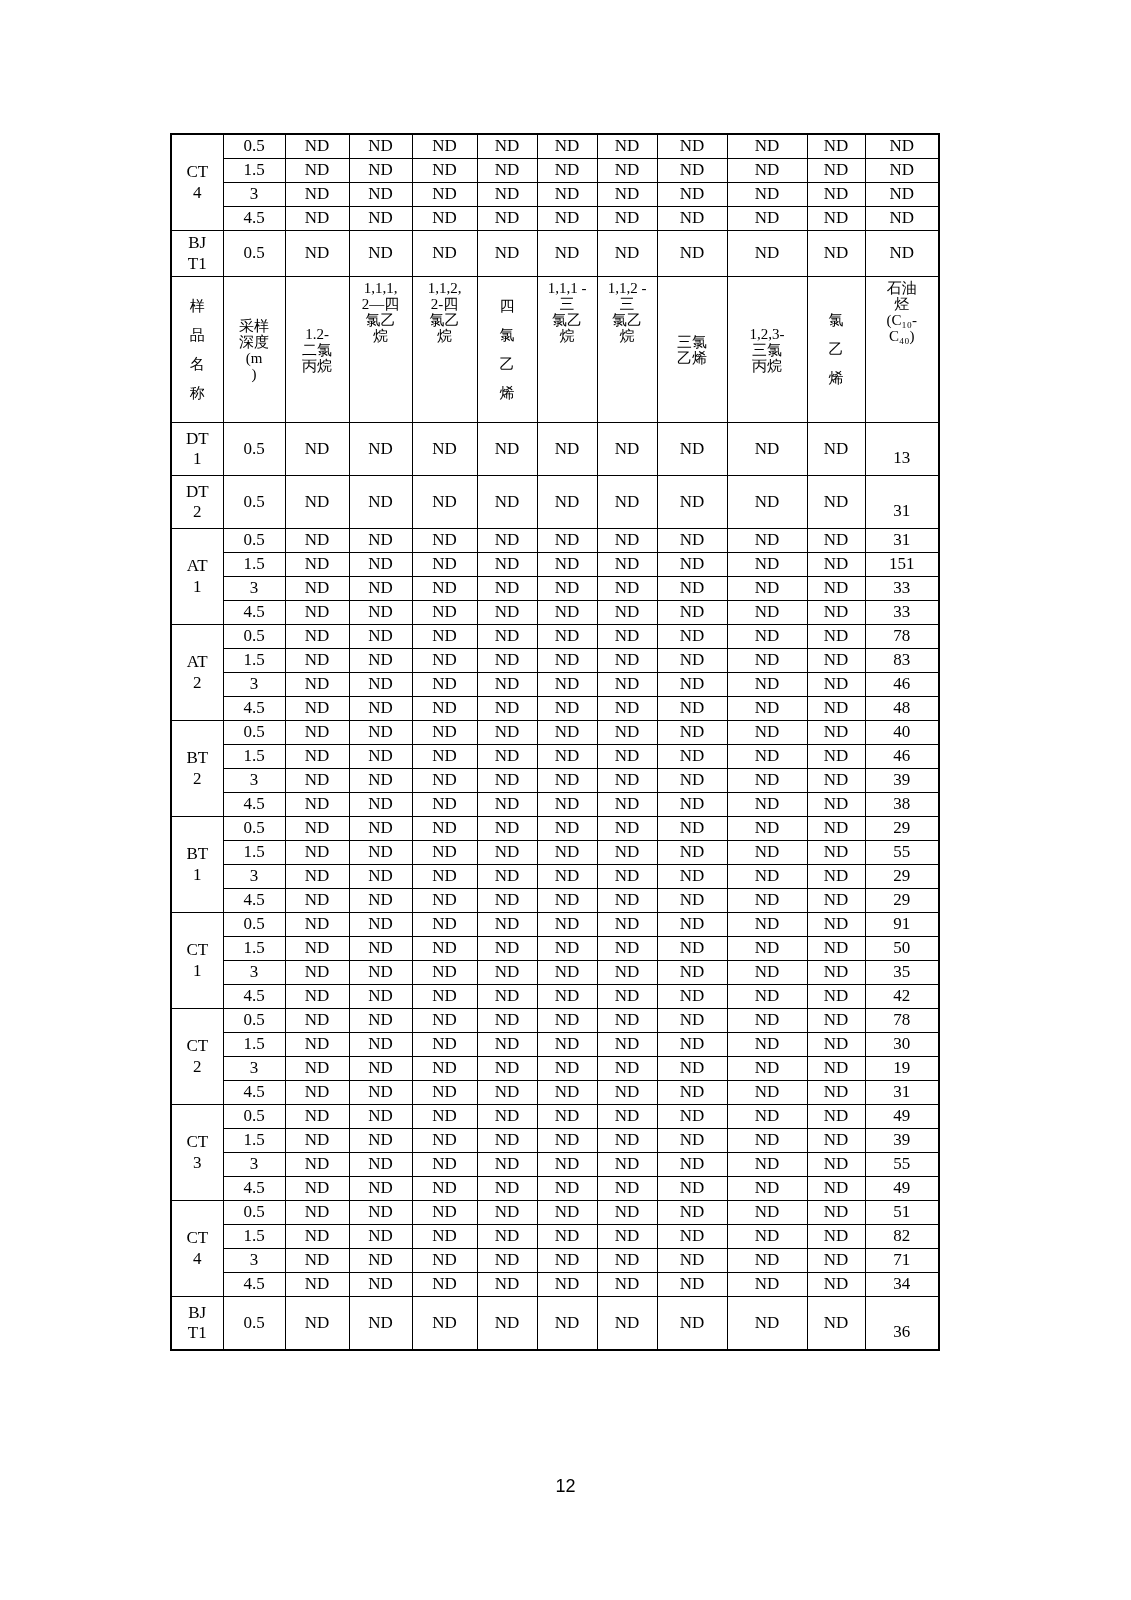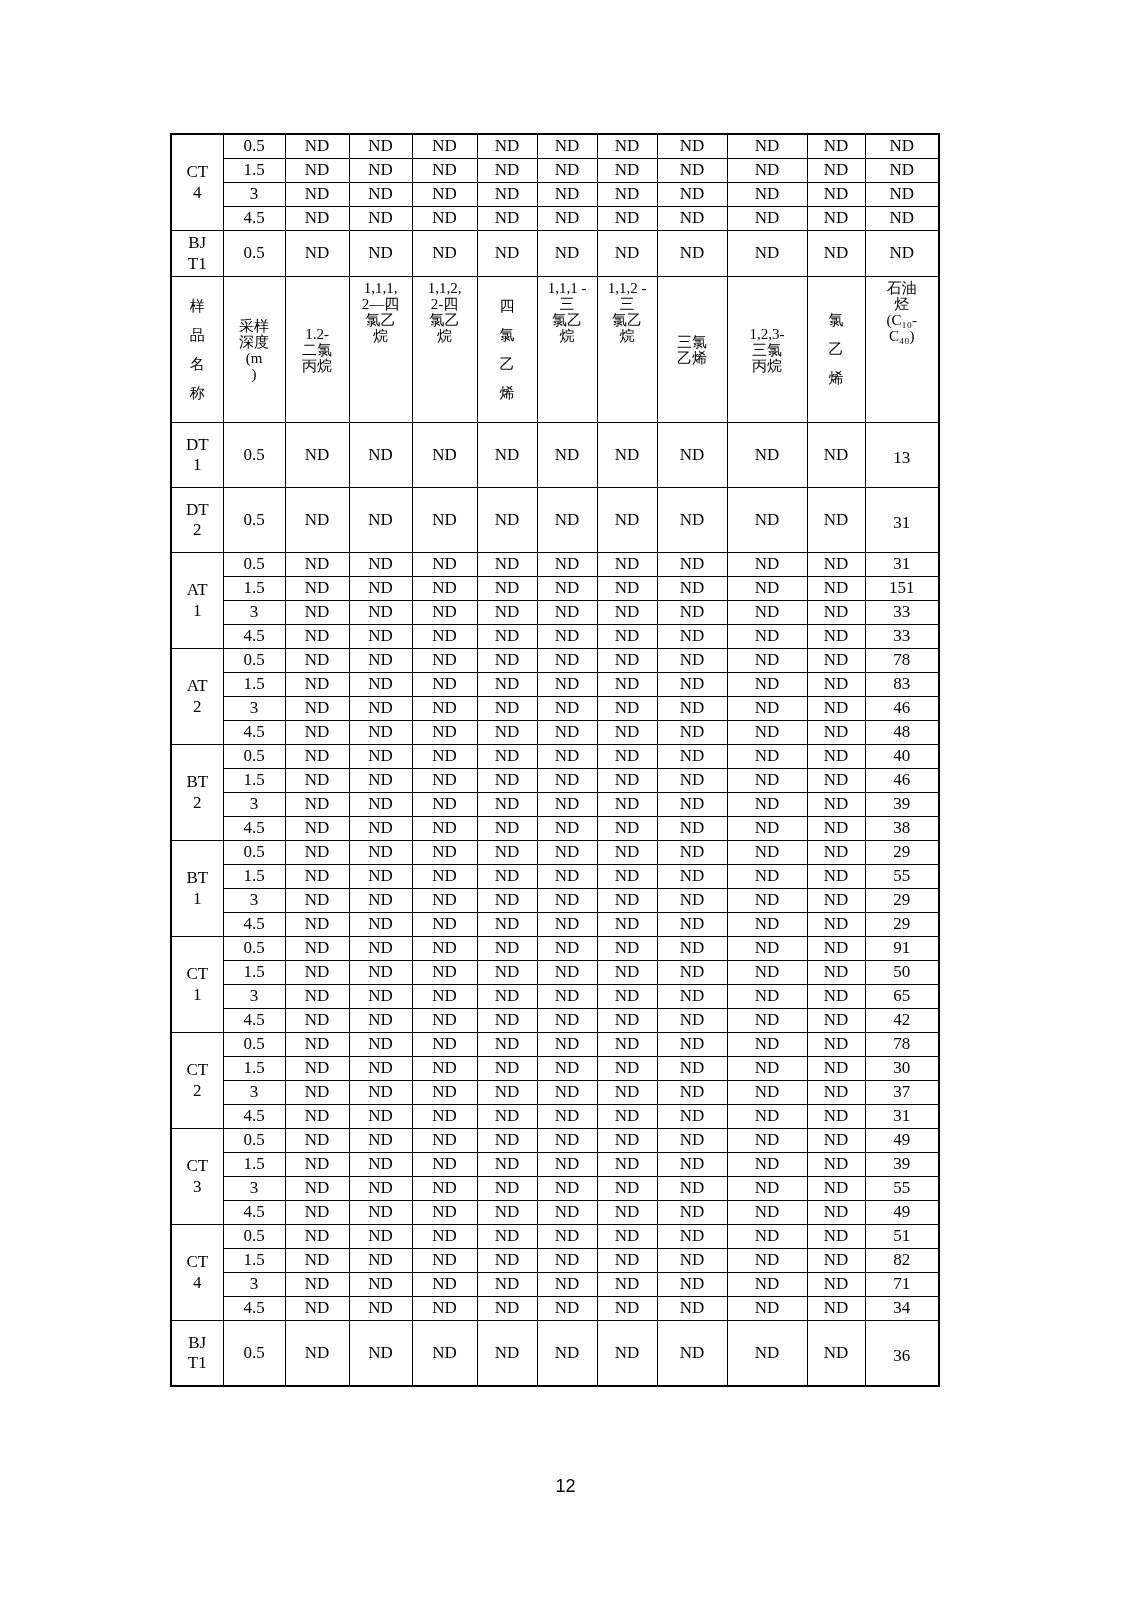--- a/index.html
+++ b/index.html
@@ -40,21 +40,21 @@
   tr.header-row td:nth-child(1),
   tr.header-row td:nth-child(6),
   tr.header-row td:nth-child(11) { line-height: 29px; }
   
   tr.header-row td:nth-child(4),
   tr.header-row td:nth-child(5),
   tr.header-row td:nth-child(7),
   tr.header-row td:nth-child(8),
   tr.header-row td:nth-child(12) { vertical-align: top; padding-top: 3px; }
   
-  tr.single td.petro { vertical-align: bottom; padding-bottom: 19px; }
+  tr.single td.petro { vertical-align: bottom; padding-bottom: 7px; }
   .page-number {
     position: absolute;
     top: 1476px;
     left: 0;
     width: 100%;
     text-align: center;
     font-family: "Liberation Sans", "DejaVu Sans", sans-serif;
     font-size: 18px;
   }
 </style>
@@ -431,21 +431,21 @@
           <td>3</td>
           <td>ND</td>
           <td>ND</td>
           <td>ND</td>
           <td>ND</td>
           <td>ND</td>
           <td>ND</td>
           <td>ND</td>
           <td>ND</td>
           <td>ND</td>
-          <td class="petro">65</td>
+          <td class="petro">35</td>
         </tr>
         <tr class="sub">
           <td>4.5</td>
           <td>ND</td>
           <td>ND</td>
           <td>ND</td>
           <td>ND</td>
           <td>ND</td>
           <td>ND</td>
           <td>ND</td>
@@ -484,21 +484,21 @@
           <td>3</td>
           <td>ND</td>
           <td>ND</td>
           <td>ND</td>
           <td>ND</td>
           <td>ND</td>
           <td>ND</td>
           <td>ND</td>
           <td>ND</td>
           <td>ND</td>
-          <td class="petro">37</td>
+          <td class="petro">19</td>
         </tr>
         <tr class="sub">
           <td>4.5</td>
           <td>ND</td>
           <td>ND</td>
           <td>ND</td>
           <td>ND</td>
           <td>ND</td>
           <td>ND</td>
           <td>ND</td>

